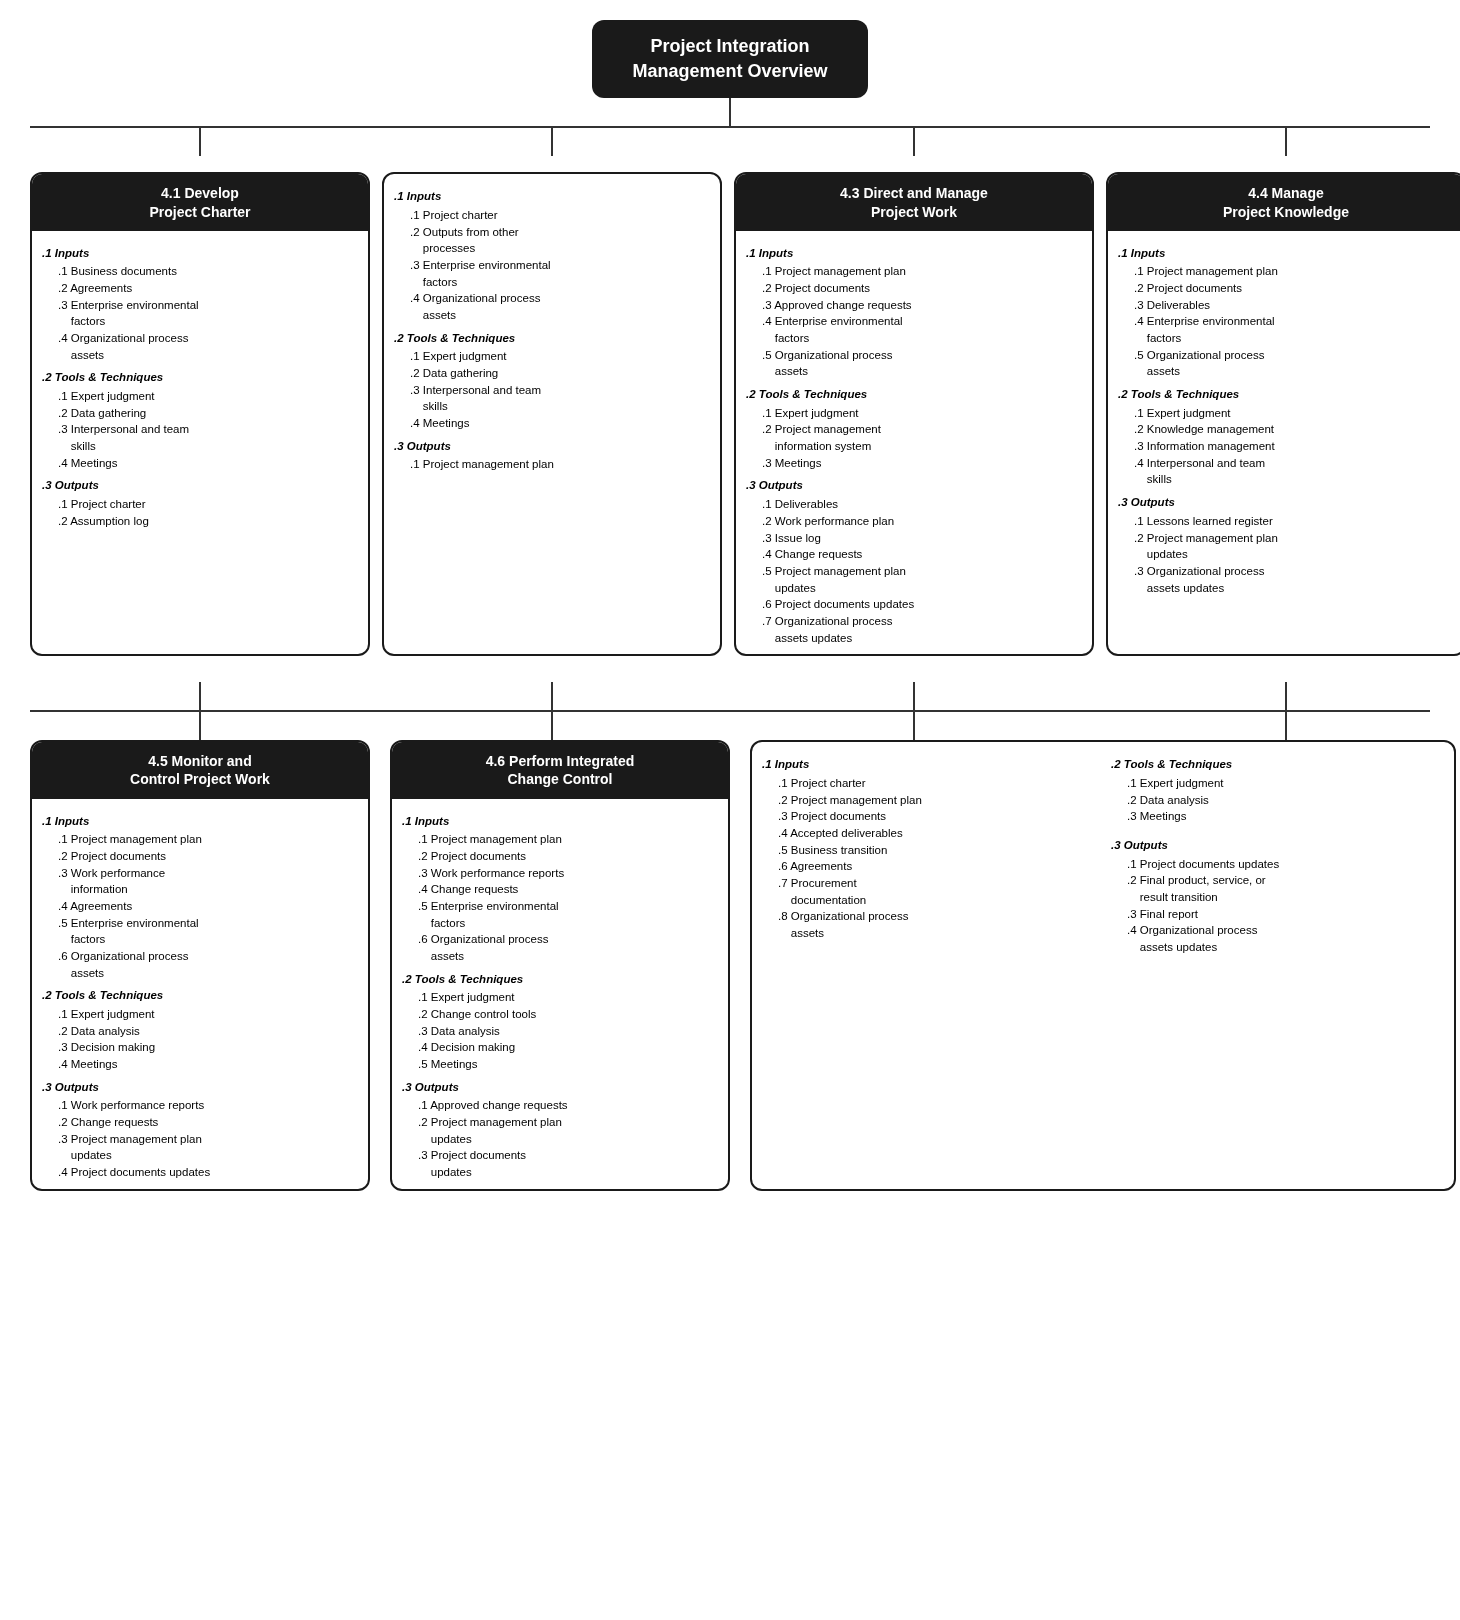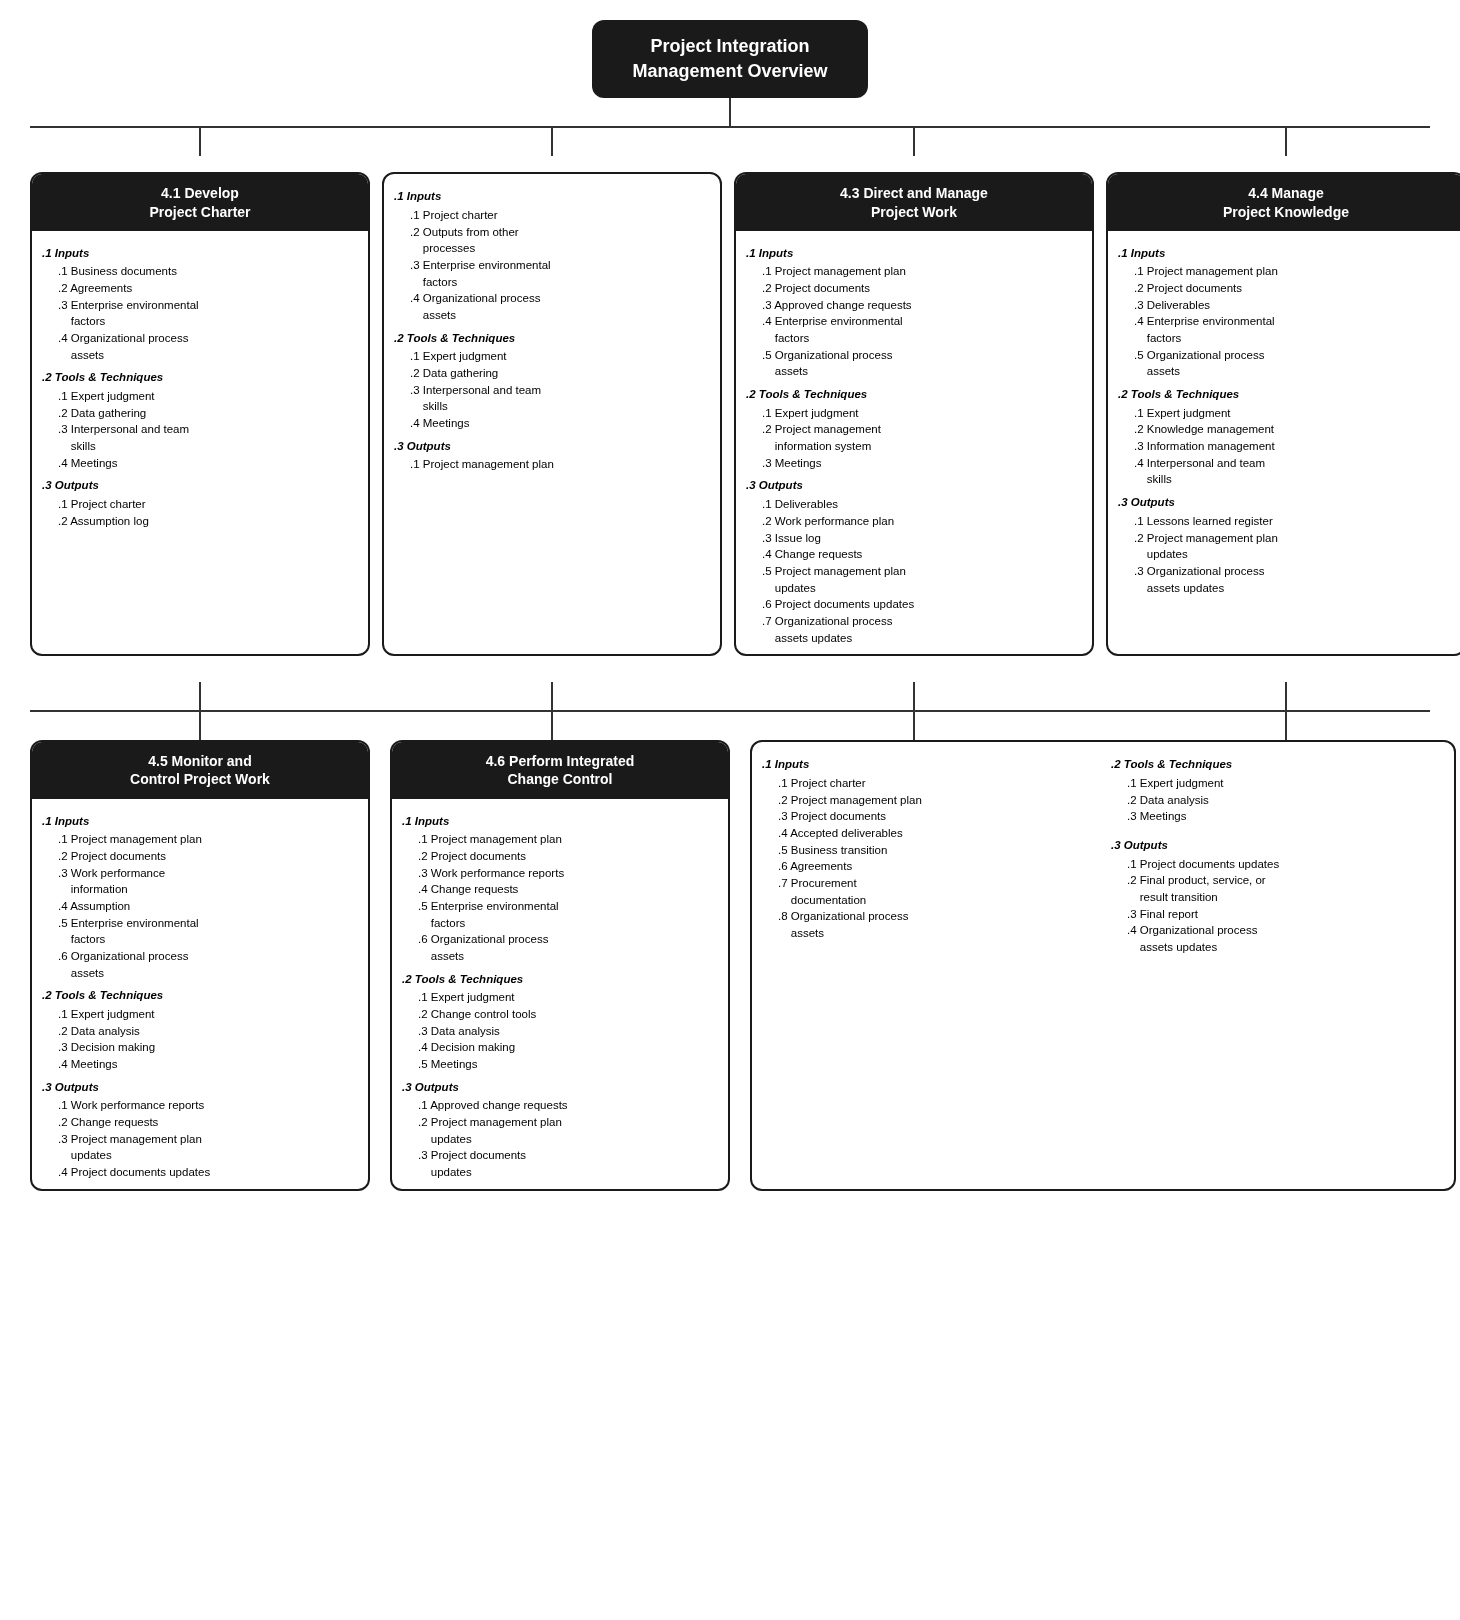--- a/index.html
+++ b/index.html
@@ -228,21 +228,21 @@
 
   <div style="width:1400px;display:grid;grid-template-columns:340px 340px 706px;gap:20px;margin:0 auto;">
 
     <div class="process-box">
       <div class="process-header">4.5 Monitor and<br>Control Project Work</div>
       <div class="process-body">
         <div class="section-title">.1 Inputs</div>
         <div class="item-l2">.1 Project management plan</div>
         <div class="item-l2">.2 Project documents</div>
         <div class="item-l2">.3 Work performance<br>&nbsp;&nbsp;&nbsp;&nbsp;information</div>
-        <div class="item-l2">.4 Assumption</div>
+        <div class="item-l2">.4 Agreements</div>
         <div class="item-l2">.5 Enterprise environmental<br>&nbsp;&nbsp;&nbsp;&nbsp;factors</div>
         <div class="item-l2">.6 Organizational process<br>&nbsp;&nbsp;&nbsp;&nbsp;assets</div>
         <div class="section-title">.2 Tools &amp; Techniques</div>
         <div class="item-l2">.1 Expert judgment</div>
         <div class="item-l2">.2 Data analysis</div>
         <div class="item-l2">.3 Decision making</div>
         <div class="item-l2">.4 Meetings</div>
         <div class="section-title">.3 Outputs</div>
         <div class="item-l2">.1 Work performance reports</div>
         <div class="item-l2">.2 Change requests</div>

